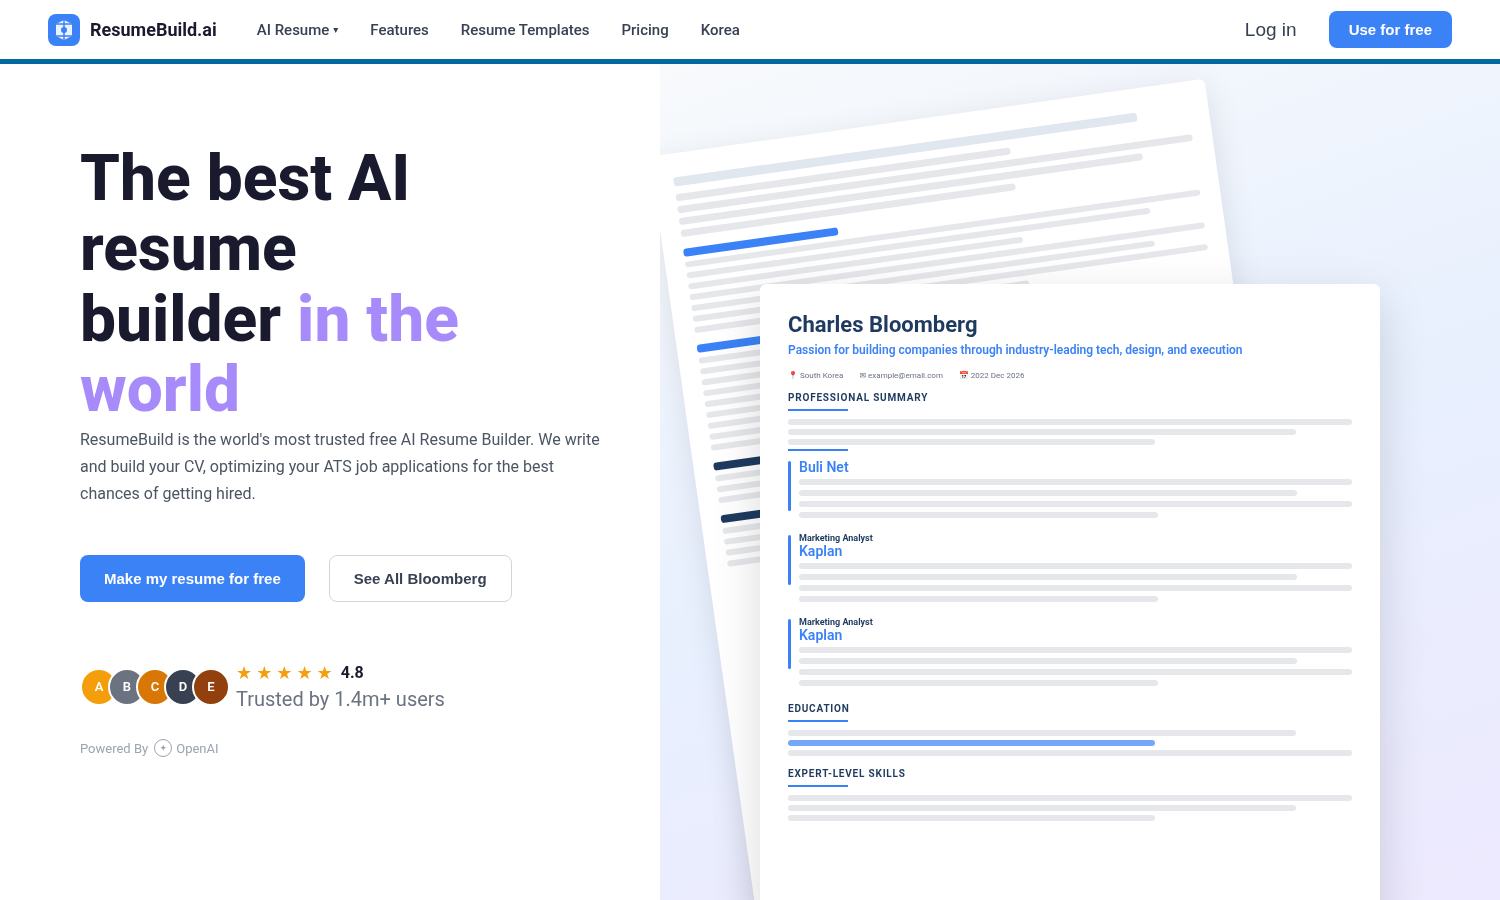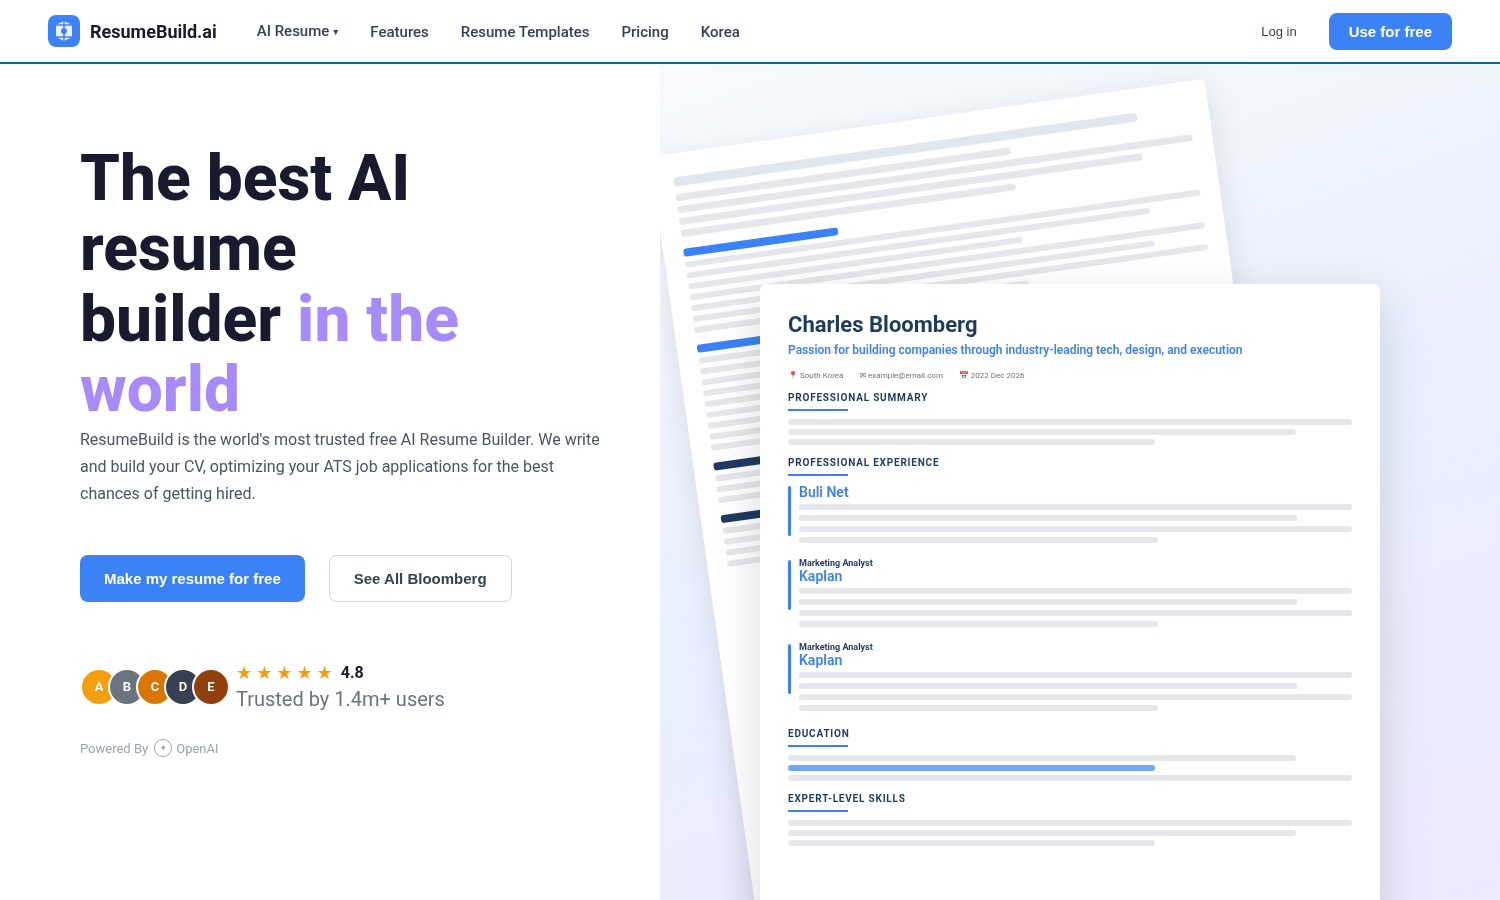--- a/index.html
+++ b/index.html
@@ -12,21 +12,21 @@
       position: relative;
     }
 
     
     nav {
       display: flex;
       align-items: center;
       justify-content: space-between;
       padding: 0 48px;
       height: 64px;
-      border-bottom: 2px solid #0369a1;
+      border-bottom: 5px solid #0369a1;
       position: relative;
       z-index: 10;
       background: #fff;
     }
     .nav-left {
       display: flex;
       align-items: center;
       gap: 40px;
     }
     .logo {
@@ -66,21 +66,21 @@
       color: #374151;
     }
     .nav-right {
       display: flex;
       align-items: center;
       gap: 16px;
     }
     .btn-login {
       background: none;
       border: none;
-      font-size: 13px;
+      font-size: 19px;
       font-weight: 500;
       color: #374151;
       cursor: pointer;
       padding: 8px 16px;
     }
     .btn-cta {
       background: #3b82f6;
       color: #fff;
       border: none;
       border-radius: 8px;
@@ -453,21 +453,20 @@
           <span>✉ example@email.com</span>
           <span>📅 2022 Dec 2026</span>
         </div>
 
         <div class="resume-section-title">PROFESSIONAL SUMMARY</div>
         <div class="resume-line"></div>
         <div class="text-line full" style="height:6px; margin-bottom:4px;"></div>
         <div class="text-line long" style="height:6px; margin-bottom:4px;"></div>
         <div class="text-line medium" style="height:6px; margin-bottom:4px;"></div>
 
-        <div class="resume-section-title">PROFESSIONAL EXPERIENCE</div>
         <div class="resume-line"></div>
 
         <div style="display:flex; gap:8px; align-items:flex-start; margin-bottom:10px;">
           <div style="width:3px; background:#3b82f6; border-radius:2px; flex-shrink:0; margin-top:2px; height:50px;"></div>
           <div style="flex:1;">
             <div class="resume-company">Buli Net</div>
             <div class="text-line full" style="height:6px; margin-top:4px;"></div>
             <div class="text-line long" style="height:6px;"></div>
             <div class="text-line full" style="height:6px;"></div>
             <div class="text-line medium" style="height:6px;"></div>

